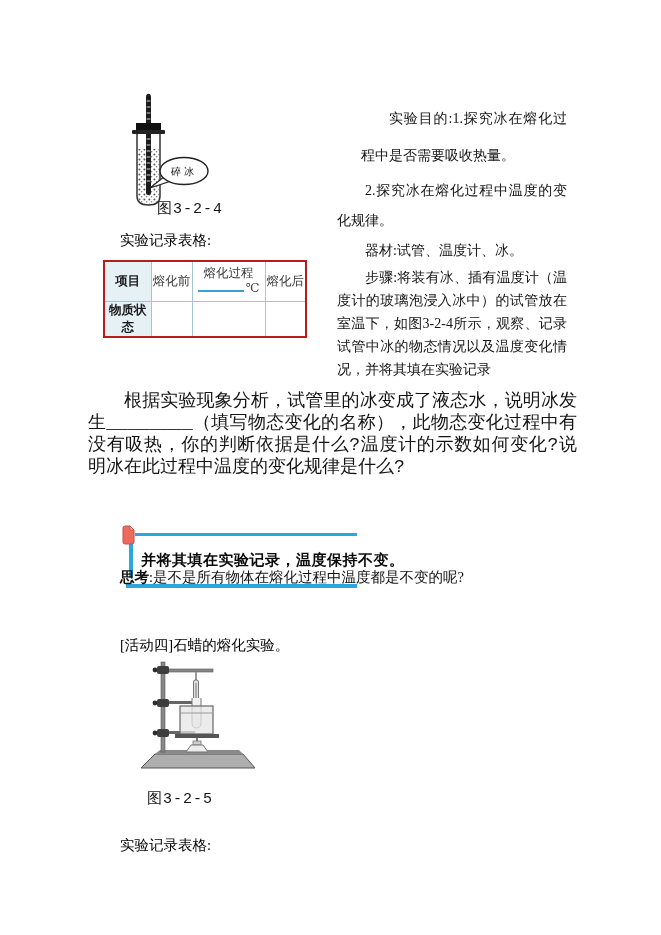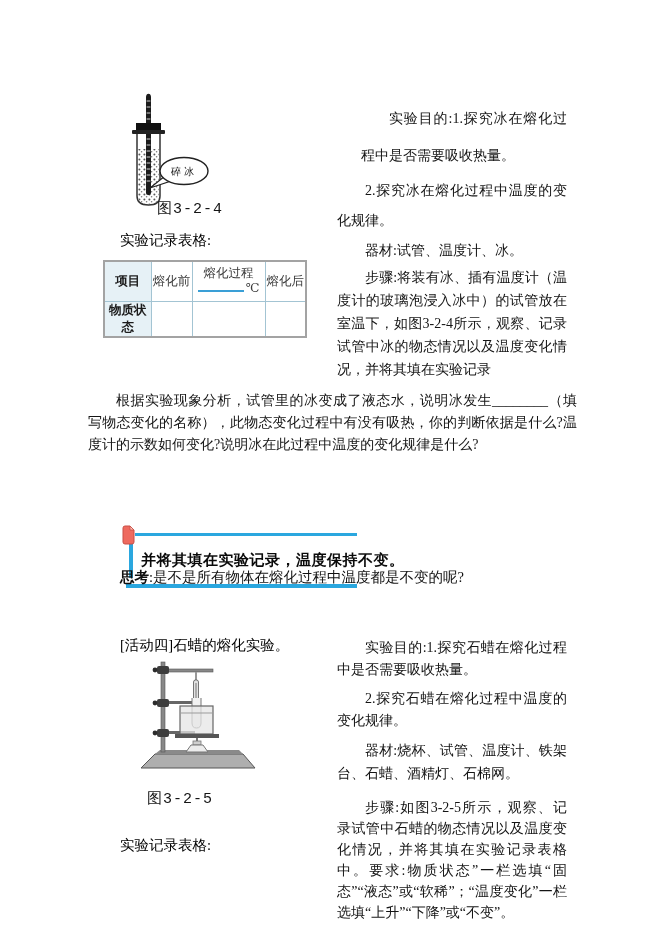--- a/index.html
+++ b/index.html
@@ -16,25 +16,25 @@
   .rcol .p1{line-height:37px;margin-left:24px;}
   .rcol .p2{line-height:30px;margin-top:2px;}
   .rcol .p3{line-height:24px;margin-top:3px;}
   .rcol .p4{line-height:23px;margin-top:3px;}
   .rcol2 .q1{line-height:22px;}
   .rcol2 .q2{line-height:22px;margin-top:7px;}
   .rcol2 .q3{line-height:23px;margin-top:7px;}
   .rcol2 .q4{line-height:21px;margin-top:12px;}
   
   .lbl{font-size:14.5px;color:#000000;}
-  .analysis{width:489px;font-size:14px;line-height:22px;text-indent:2em;text-align:justify;color:#141414;}
+  .analysis{width:489px;font-size:18px;line-height:22px;text-indent:2em;text-align:justify;color:#141414;font-family:Liberation Mono, monospace;}
   .caption{font-size:15px;color:#141414;letter-spacing:1px;font-family:Liberation Mono, monospace;}
   
   table.rec{border-collapse:collapse;table-layout:fixed;}
-  table.rec{border:2px solid #a3a3a3;}
+  table.rec{border:2px solid #b91c1c;}
   table.rec th, table.rec td{border:1px solid #a3c4d3;padding:0;text-align:center;vertical-align:middle;}
   table.rec .hd{font-size:12.5px;font-weight:normal;color:#3a3a3a;}
   table.rec .c1{background:#e6f1f6;font-size:12.5px;font-weight:bold;color:#1c1c1c;}
   table.rec tr.hrow{height:40px;}
   table.rec tr.drow{height:21px;}
   .blank-line{display:inline-block;width:46px;height:1px;border-bottom:2px solid #3a9fd6;margin-right:2px;vertical-align:baseline;}
   .melt-cell div{line-height:15px;}
   
   .blue{background:#2aa7df;}
   .note-text{font-size:15px;font-weight:bold;color:#0a0a0a;letter-spacing:0.5px;}
@@ -168,22 +168,16 @@
     <line x1="48" y1="57" x2="79" y2="57" stroke="#9b9b9b" stroke-width="1"></line>
 
     <rect x="42" y="78" width="44" height="4" fill="#555"></rect>
 
     <line x1="64" y1="82" x2="64" y2="87" stroke="#555" stroke-width="1.6"></line>
     <rect x="60" y="85" width="8" height="4" fill="#cfcfcf" stroke="#777" stroke-width="0.8"></rect>
     <polygon points="53,96 75,96 70,89 58,89" fill="#ececec" stroke="#777" stroke-width="1"></polygon>
   </svg>
   <div class="abs caption" style="left:147px;top:789px;">图3-2-5</div>
 
-  <div class="abs rcol rcol2" style="left:337px;top:637px;">
-    <p class="q1">实验目的:1.探究石蜡在熔化过程中是否需要吸收热量。</p>
-    <p class="q2">2.探究石蜡在熔化过程中温度的变化规律。</p>
-    <p class="q3">器材:烧杯、试管、温度计、铁架台、石蜡、酒精灯、石棉网。</p>
-    <p class="q4">步骤:如图3-2-5所示，观察、记录试管中石蜡的物态情况以及温度变化情况，并将其填在实验记录表格中。要求:物质状态”一栏选填“固态”“液态”或“软稀”；“温度变化”一栏选填“上升”“下降”或“不变”。</p>
-  </div>
 
   <div class="abs lbl" style="left:120px;top:836px;">实验记录表格:</div>
 
 </div>
 
 </body></html>

